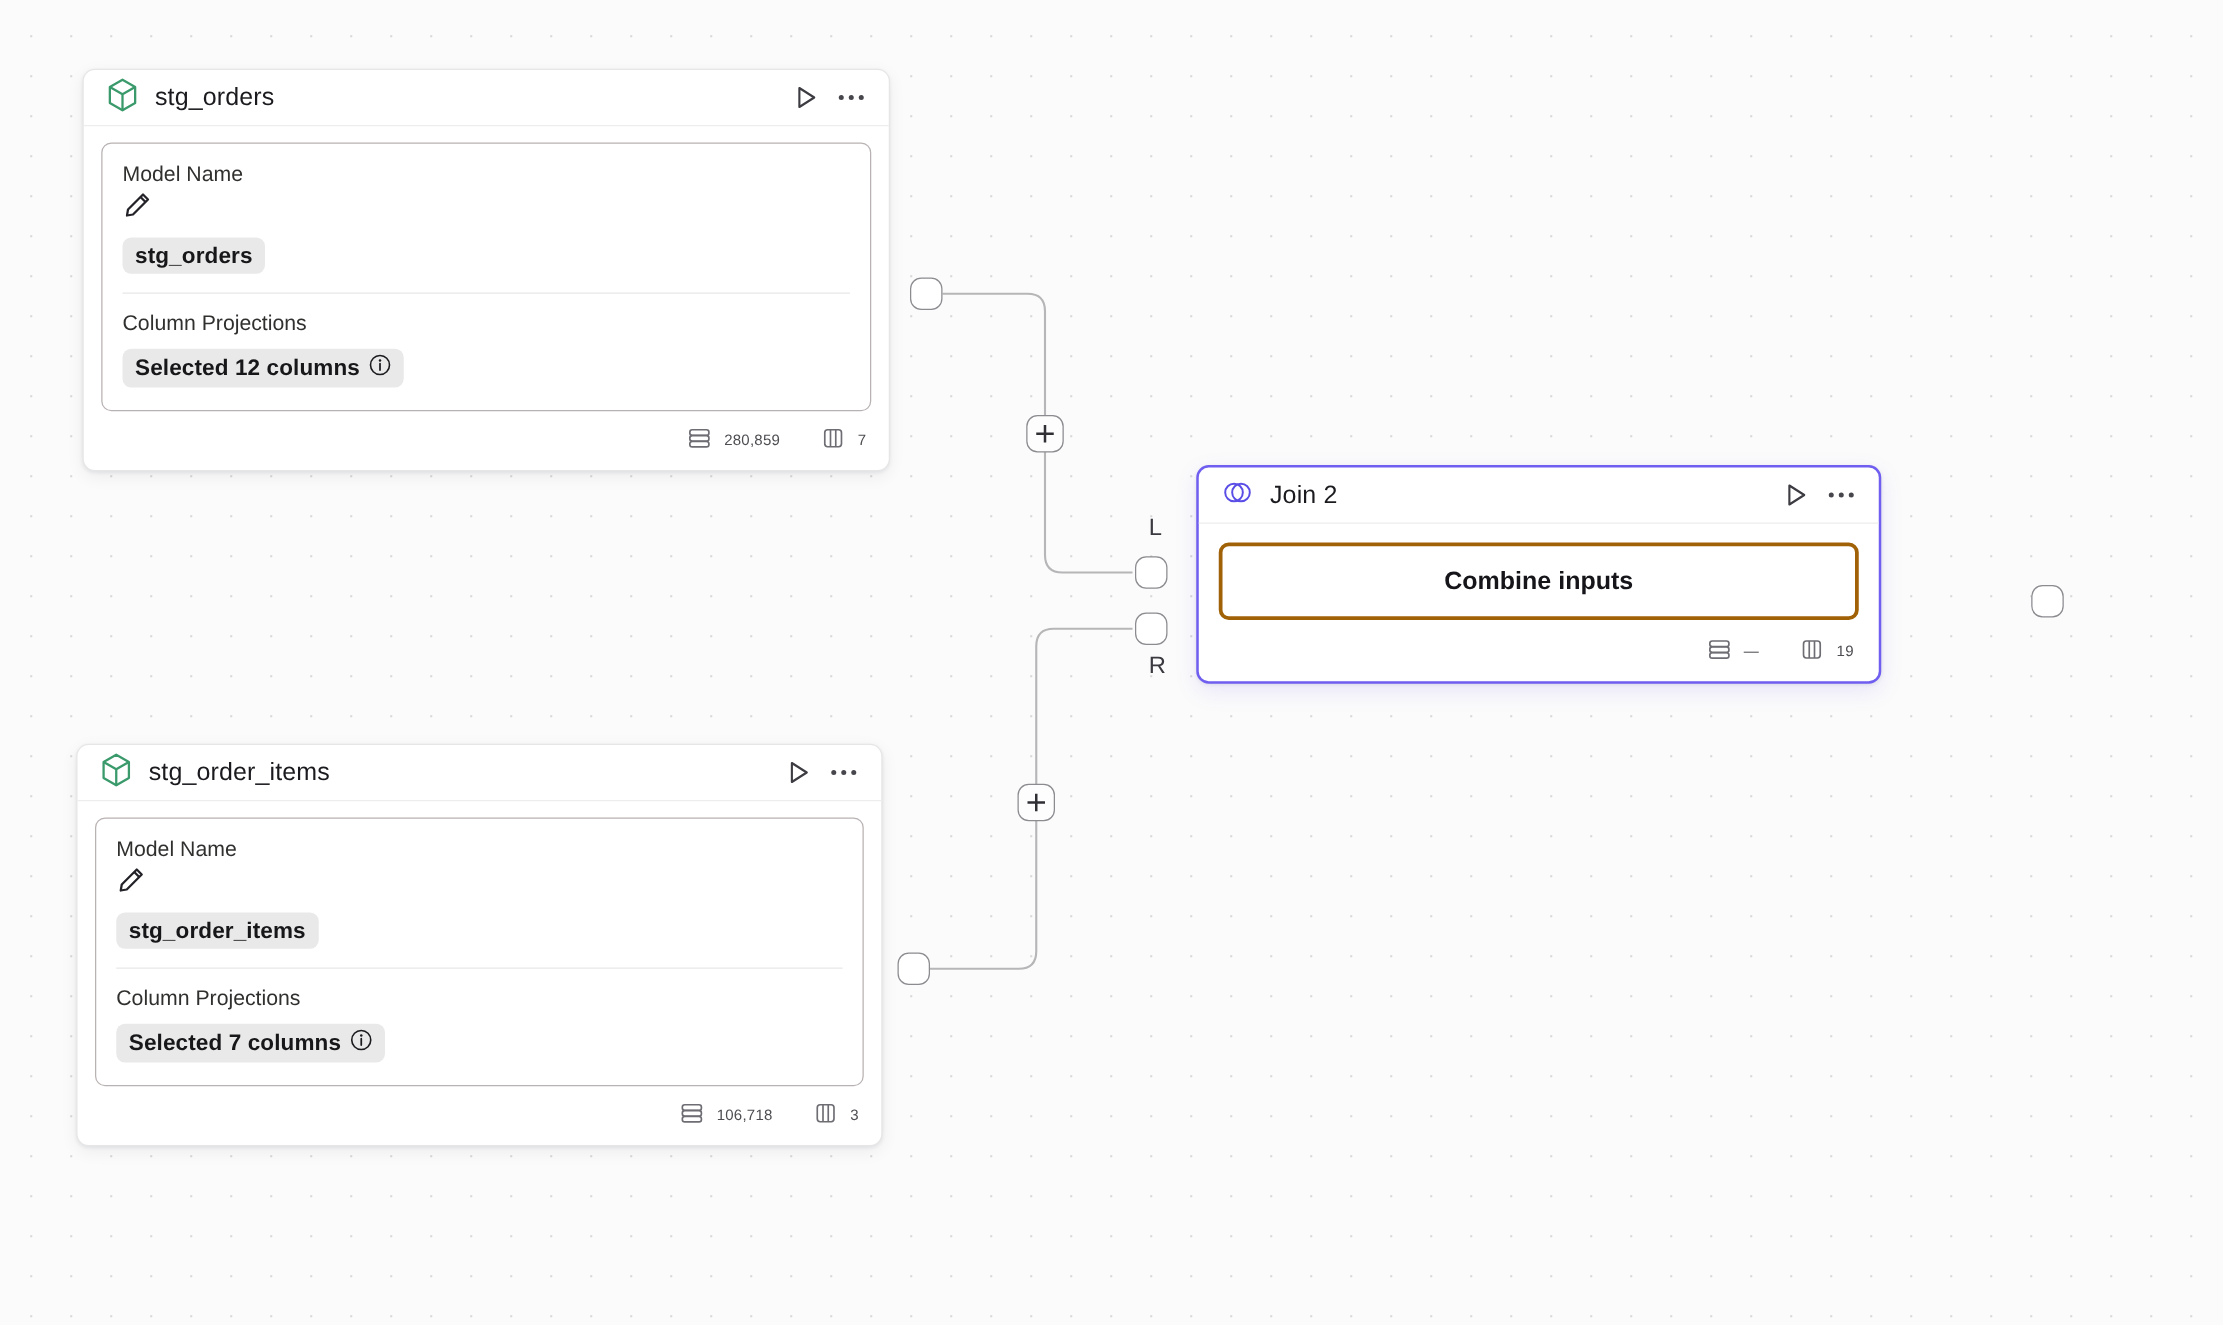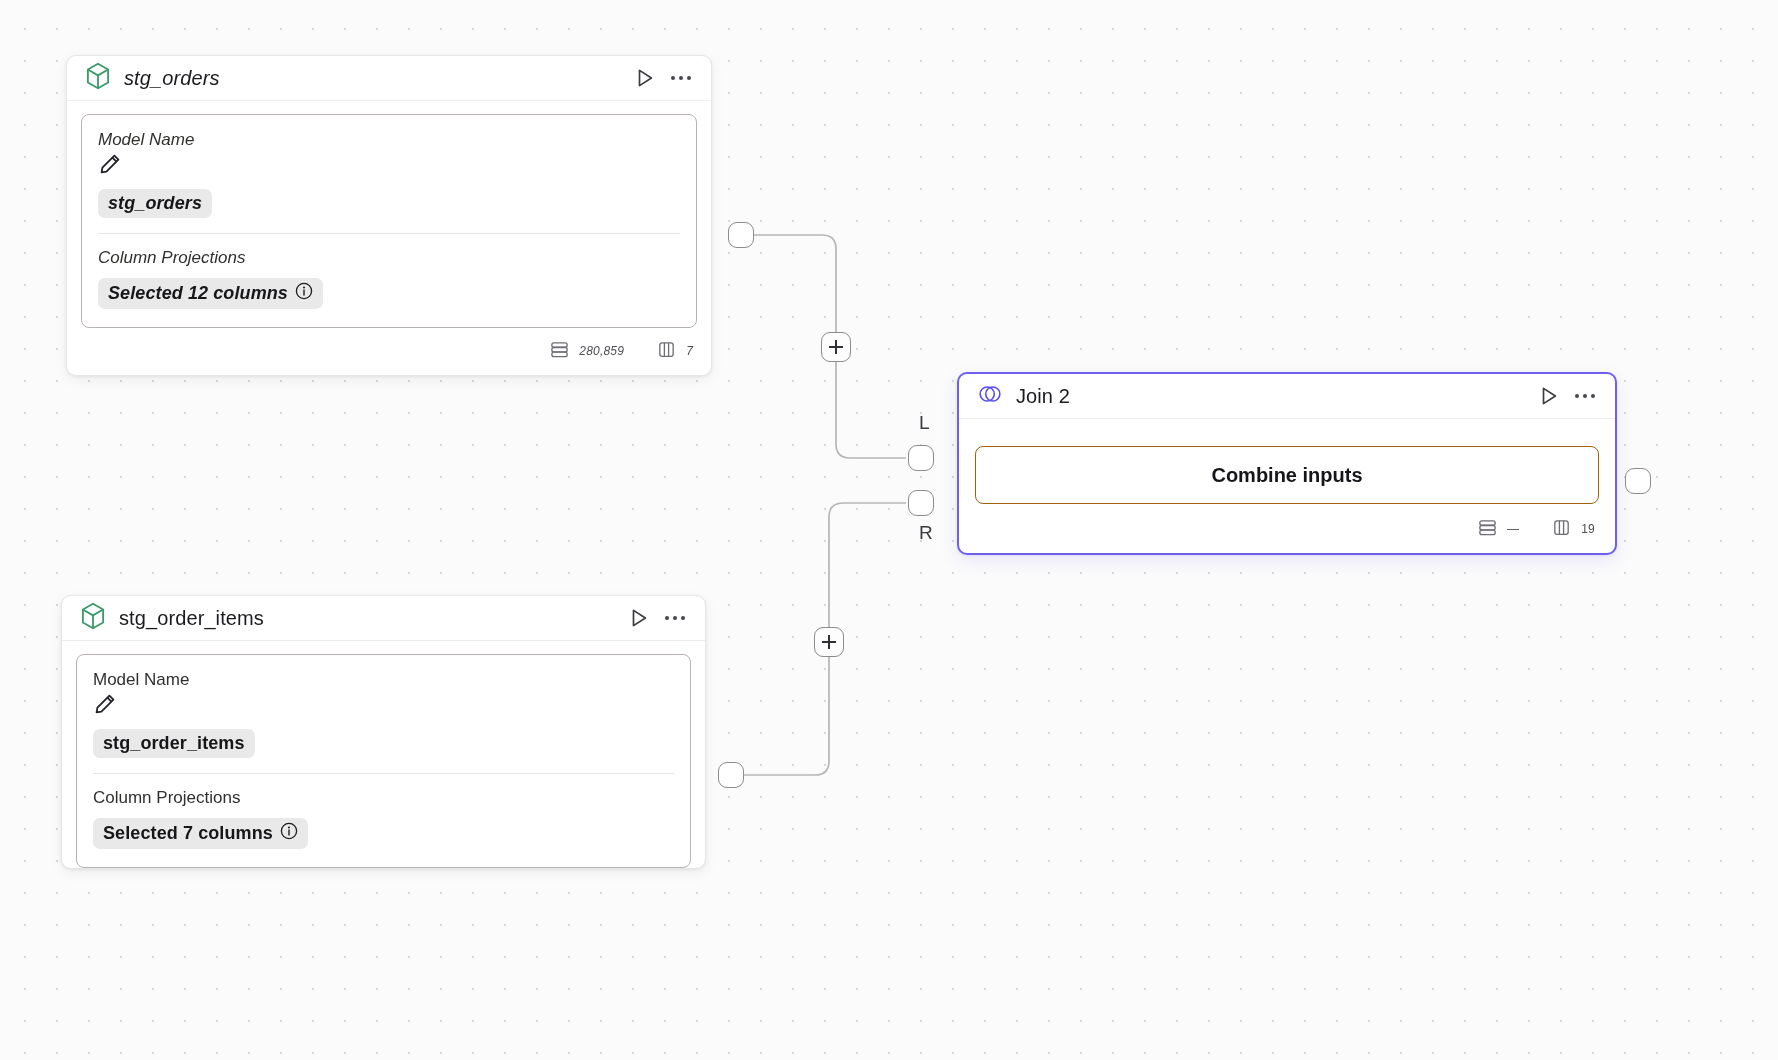--- a/index.html
+++ b/index.html
@@ -142,32 +142,31 @@
     gap: 9px;
     padding: 11px 18px 12px 0;
     font-size: 12px;
     color: #4d4d52;
   }
   .stats .gap { width: 14px; }
   .stat-val { letter-spacing: .2px; }
 
   
   .combine {
-    border: 1px solid #a16207;
+    border: 3px solid #a16207;
     border-radius: 8px;
     height: 56px;
     display: flex;
     align-items: center;
     justify-content: center;
     font-size: 20px;
     font-weight: bold;
     color: #15151a;
     background: #fff;
     cursor: pointer;
-    margin-top: 12px;
   }
 
   
   .port {
     position: absolute;
     width: 26px;
     height: 26px;
     border: 1.6px solid #8b8b90;
     border-radius: 9px;
     background: #ffffff;
@@ -205,21 +204,21 @@
 
 <div id="canvas">
 
   <svg id="edges" viewBox="0 0 1778 1060" width="1778" height="1060">
 
     <path d="M 754 235 H 822 Q 836 235 836 249 V 444 Q 836 458 850 458 H 906" fill="none" stroke="#b6b6b8" stroke-width="1.7"></path>
 
     <path d="M 744 775 H 815 Q 829 775 829 761 V 517 Q 829 503 843 503 H 906" fill="none" stroke="#b6b6b8" stroke-width="1.7"></path>
   </svg>
 
-  <div class="node" style="left:66px; top:55px; width:646px;font-style:italic;">
+  <div class="node" style="left:66px; top:55px; width:646px;">
     <div class="node-header">
       <span>
         <svg width="26" height="28" viewBox="0 0 24 26" fill="none">
           <path d="M12 1.6 L21.4 7 V19 L12 24.4 L2.6 19 V7 Z" stroke="#3a9a6b" stroke-width="1.7" stroke-linejoin="round"></path>
           <path d="M2.6 7 L12 12.4 L21.4 7 M12 12.4 V24.4" stroke="#3a9a6b" stroke-width="1.7" stroke-linejoin="round"></path>
         </svg>
       </span>
       <span class="node-title">stg_orders</span>
       <span class="header-spacer"></span>
       <span class="hdr-btn play">
@@ -339,27 +338,45 @@
             <svg width="18" height="18" viewBox="0 0 18 18" fill="none">
               <circle cx="9" cy="9" r="7.6" stroke="#1c1c20" stroke-width="1.3"></circle>
               <circle cx="9" cy="5.4" r="1" fill="#1c1c20"></circle>
               <path d="M9 7.9 V13" stroke="#1c1c20" stroke-width="1.4" stroke-linecap="round"></path>
             </svg>
           </span>
         </div>
       </div>
     </div>
 
+    <div class="stats">
+      <span>
+        <svg width="21" height="21" viewBox="0 0 22 22" fill="none">
+          <rect x="3" y="4" width="16" height="4.6" rx="2" stroke="#6d6d73" stroke-width="1.4"></rect>
+          <rect x="3" y="8.9" width="16" height="4.6" rx="2" stroke="#6d6d73" stroke-width="1.4"></rect>
+          <rect x="3" y="13.8" width="16" height="4.6" rx="2" stroke="#6d6d73" stroke-width="1.4"></rect>
+        </svg>
+      </span>
+      <span class="stat-val">106,718</span>
+      <span class="gap"></span>
+      <span>
+        <svg width="21" height="21" viewBox="0 0 22 22" fill="none">
+          <rect x="4" y="4" width="14" height="14.2" rx="2.4" stroke="#6d6d73" stroke-width="1.4"></rect>
+          <path d="M8.8 4 V18.2 M13.2 4 V18.2" stroke="#6d6d73" stroke-width="1.4"></path>
+        </svg>
+      </span>
+      <span class="stat-val">3</span>
+    </div>
   </div>
 
   <div class="port" style="left:718px; top:762px;"></div>
 
   <div class="plus" style="left:814px; top:627px;"></div>
 
-  <div class="node selected" style="left:957px; top:372px; width:660px;">
+  <div class="node selected" style="left:957px; top:372px; width:548px;">
     <div class="node-header">
       <span>
         <svg width="26" height="22" viewBox="0 0 28 22" fill="none">
           <circle cx="11" cy="11" r="7.6" stroke="#5a4ee6" stroke-width="1.7"></circle>
           <circle cx="17" cy="11" r="7.6" stroke="#5a4ee6" stroke-width="1.7"></circle>
         </svg>
       </span>
       <span class="node-title">Join 2</span>
       <span class="header-spacer"></span>
       <span class="hdr-btn play">

